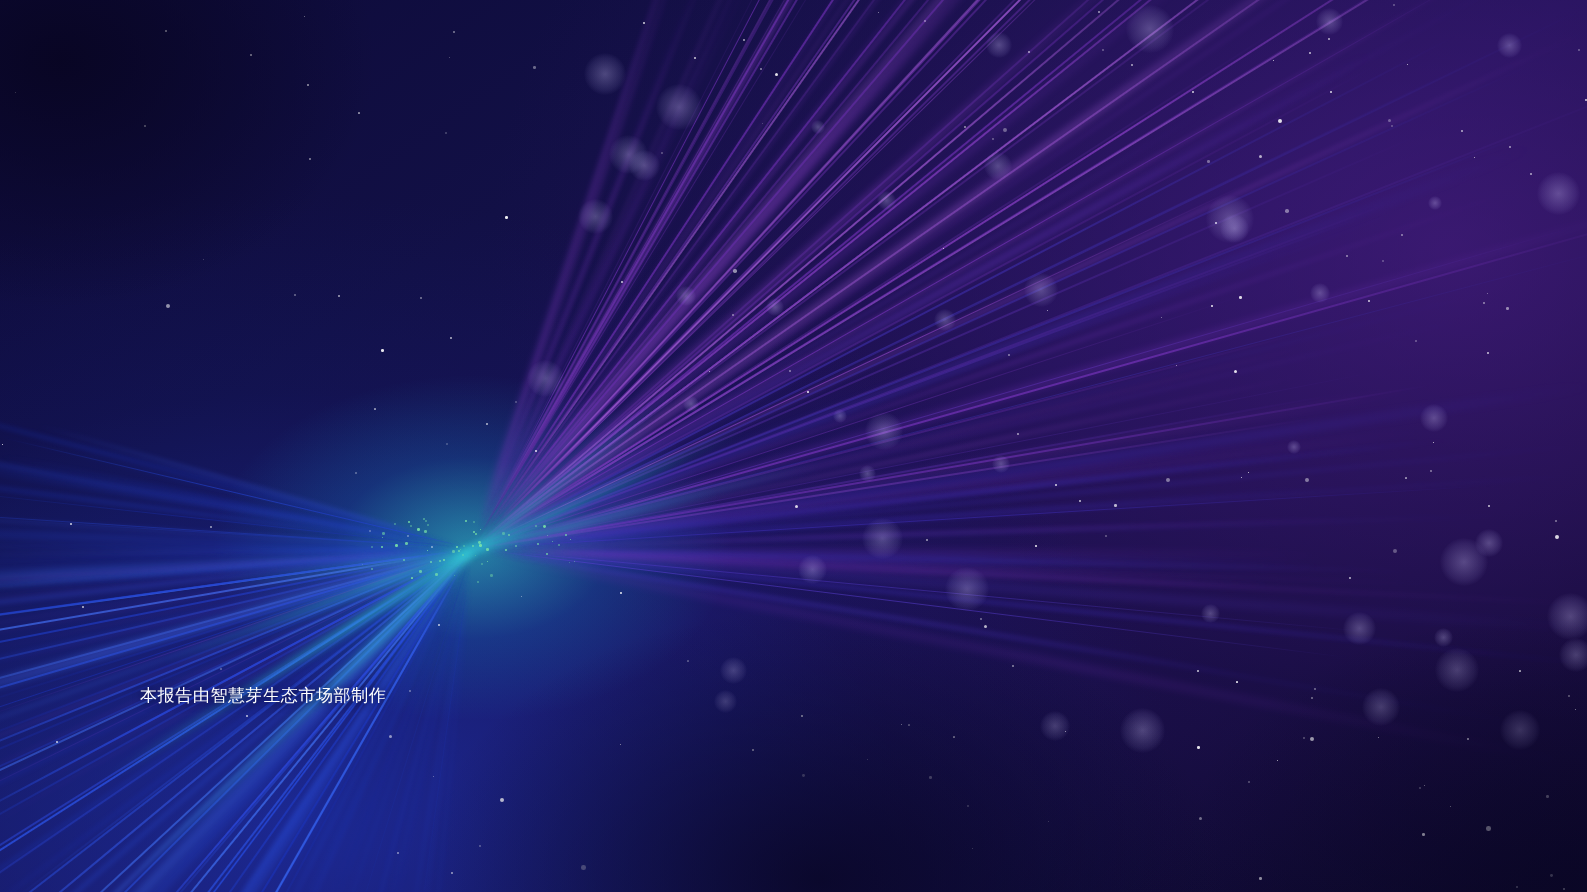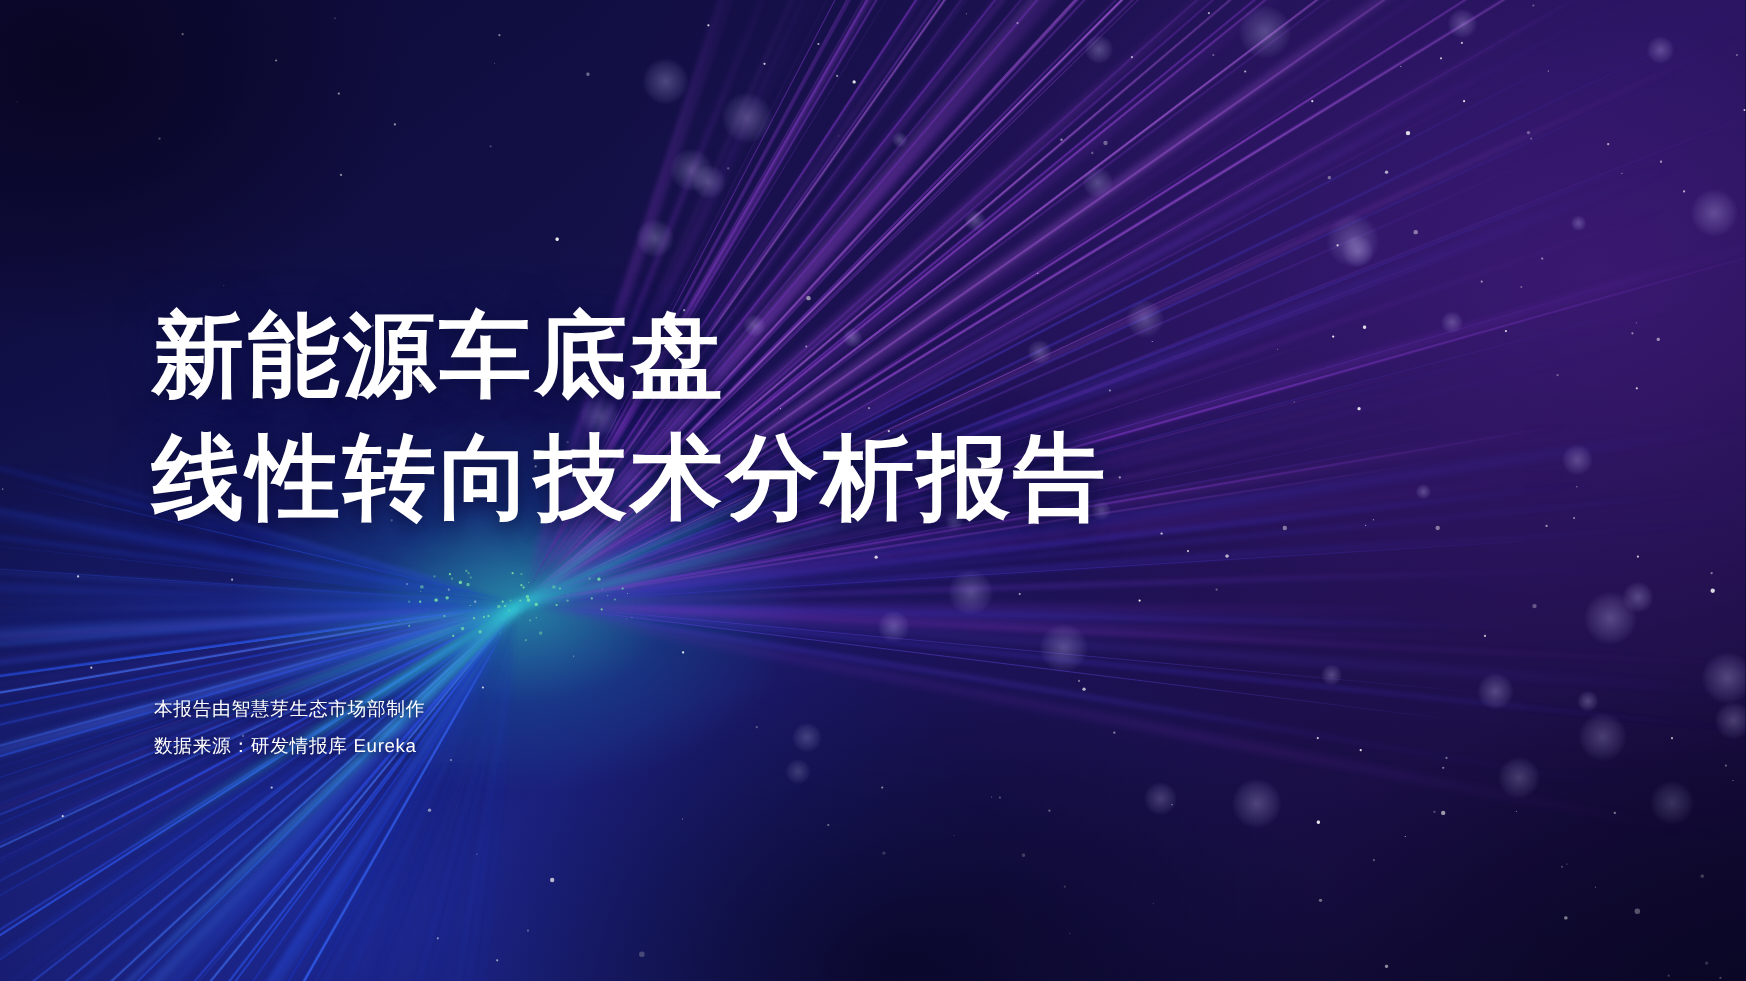--- a/index.html
+++ b/index.html
@@ -67,21 +67,21 @@
   .title-line{
     color:#ffffff;
     font-size:84px;
     font-weight:bold;
     letter-spacing:3px;
     line-height:1.32;
     white-space:nowrap;
     text-shadow:0 2px 18px rgba(8,8,48,0.85), 0 0 38px rgba(20,30,120,0.55);
   }
 
-  #footer-block{position:absolute;left:140px;top:628px;}
+  #footer-block{position:absolute;left:140px;top:679px;}
   .footer-line{
     color:#ffffff;
     font-size:17px;
     letter-spacing:0.6px;
     line-height:2.0;
     white-space:nowrap;
     text-shadow:0 1px 8px rgba(8,8,48,0.9);
   }
 </style>
 </head>
@@ -600,24 +600,19 @@
       <div class="gdot" style="left:473px;top:521px;width:2.1px;height:2.1px;opacity:0.42;"></div>
       <div class="gdot" style="left:371px;top:546px;width:1.6px;height:1.6px;opacity:0.38;"></div>
       <div class="gdot" style="left:411px;top:577px;width:1.7px;height:1.7px;opacity:0.78;"></div>
     </div>
 
   <div class="vignette"></div>
 
   <div class="content">
 
 
-    <div id="title-block">
-      <div class="title-line">新能源车底盘</div>
-      <div class="title-line">线性转向技术分析报告</div>
-    </div>
 
     <div id="footer-block">
       <div class="footer-line">本报告由智慧芽生态市场部制作</div>
-      <div class="footer-line">数据来源：研发情报库 Eureka</div>
     </div>
 
   </div>
 </div>
 
 </body></html>

